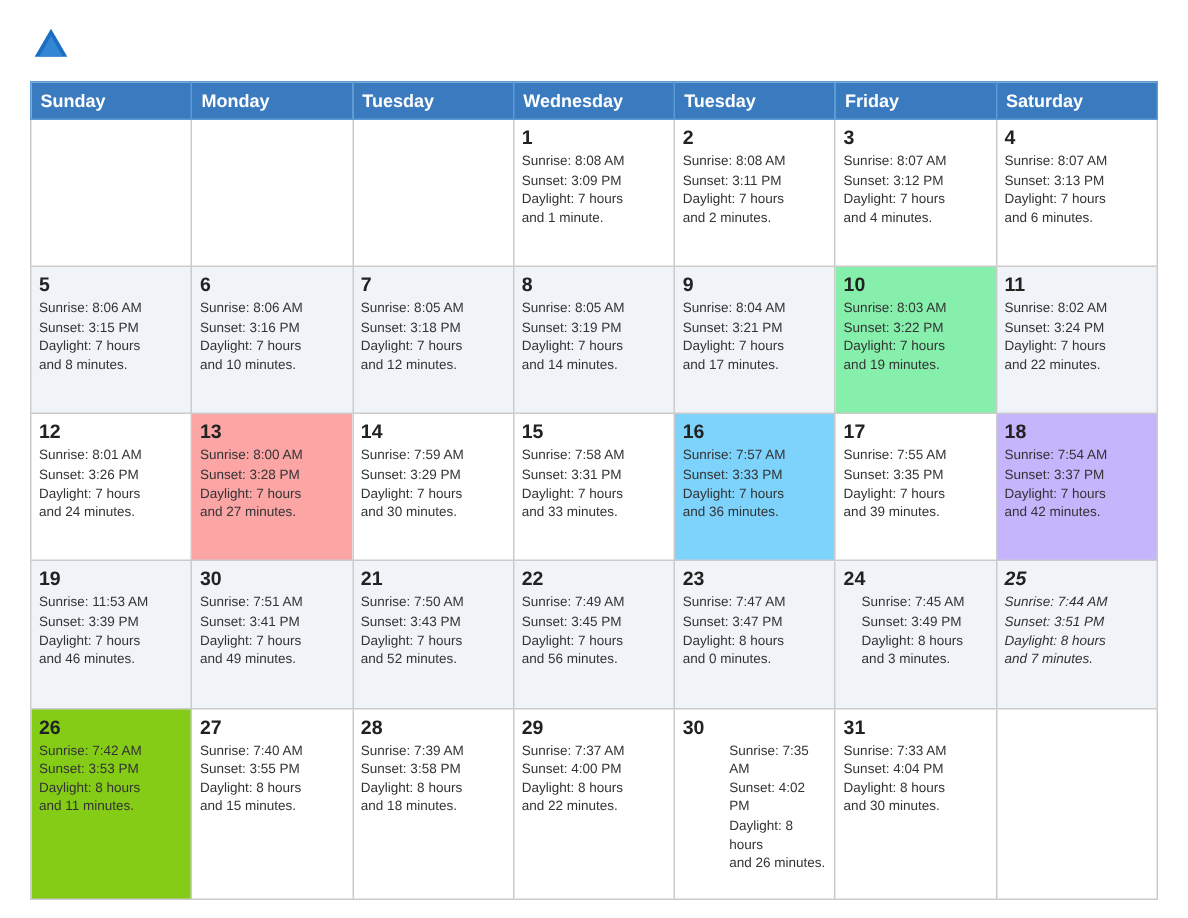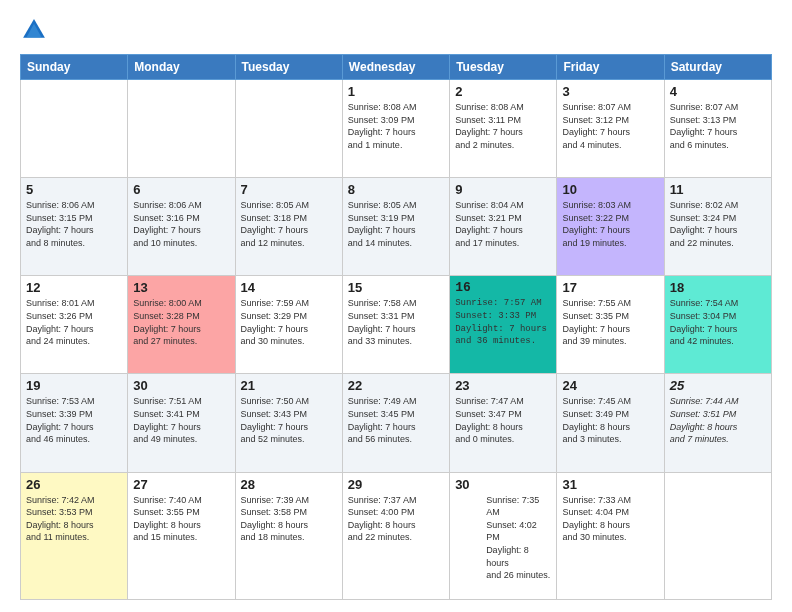--- a/index.html
+++ b/index.html
@@ -198,21 +198,21 @@
 Daylight: 7 hours
 and 14 minutes.</div>
           </td>
           <td style="background-color: rgb(240, 244, 248);">
             <div class="day-number">9</div>
             <div class="day-info" style="white-space: pre-line;">Sunrise: 8:04 AM
 Sunset: 3:21 PM
 Daylight: 7 hours
 and 17 minutes.</div>
           </td>
-          <td style="background-color: #c4b5fd;">
+          <td style="background-color: #86efac;">
             <div class="day-number">10</div>
             <div class="day-info" style="white-space: pre-line;">Sunrise: 8:03 AM
 Sunset: 3:22 PM
 Daylight: 7 hours
 and 19 minutes.</div>
           </td>
           <td style="background-color: rgb(240, 244, 248);">
             <div class="day-number">11</div>
             <div class="day-info" style="white-space: pre-line;">Sunrise: 8:02 AM
 Sunset: 3:24 PM
@@ -242,46 +242,46 @@
 Daylight: 7 hours
 and 30 minutes.</div>
           </td>
           <td style="background-color: rgb(255, 255, 255);">
             <div class="day-number">15</div>
             <div class="day-info" style="white-space: pre-line;">Sunrise: 7:58 AM
 Sunset: 3:31 PM
 Daylight: 7 hours
 and 33 minutes.</div>
           </td>
-          <td style="background-color: #14b8a6; font-family: Liberation Mono, monospace;">
+          <td style="background-color: #7dd3fc;">
             <div class="day-number">16</div>
             <div class="day-info" style="white-space: pre-line;">Sunrise: 7:57 AM
 Sunset: 3:33 PM
 Daylight: 7 hours
 and 36 minutes.</div>
           </td>
           <td style="background-color: rgb(255, 255, 255);">
             <div class="day-number">17</div>
             <div class="day-info" style="white-space: pre-line;">Sunrise: 7:55 AM
 Sunset: 3:35 PM
 Daylight: 7 hours
 and 39 minutes.</div>
           </td>
-          <td style="background-color: #5eead4;">
+          <td style="background-color: #c4b5fd;">
             <div class="day-number">18</div>
             <div class="day-info" style="white-space: pre-line;">Sunrise: 7:54 AM
-Sunset: 3:04 PM
+Sunset: 3:37 PM
 Daylight: 7 hours
 and 42 minutes.</div>
           </td>
         </tr>
         <tr>
           <td style="background-color: rgb(240, 244, 248);">
             <div class="day-number">19</div>
-            <div class="day-info" style="white-space: pre-line;">Sunrise: 7:53 AM
+            <div class="day-info" style="white-space: pre-line;">Sunrise: 11:53 AM
 Sunset: 3:39 PM
 Daylight: 7 hours
 and 46 minutes.</div>
           </td>
           <td style="background-color: rgb(240, 244, 248);">
             <div class="day-number">30</div>
             <div class="day-info" style="white-space: pre-line;">Sunrise: 7:51 AM
 Sunset: 3:41 PM
 Daylight: 7 hours
 and 49 minutes.</div>
@@ -302,35 +302,35 @@
           </td>
           <td style="background-color: rgb(240, 244, 248);">
             <div class="day-number">23</div>
             <div class="day-info" style="white-space: pre-line;">Sunrise: 7:47 AM
 Sunset: 3:47 PM
 Daylight: 8 hours
 and 0 minutes.</div>
           </td>
           <td style="background-color: rgb(240, 244, 248);">
             <div class="day-number">24</div>
-            <div class="day-info" style="white-space: pre-line;">Sunrise: 7:45 AM
+            <div class="day-info" style="white-space: pre-line; margin-left: 12px;">Sunrise: 7:45 AM
 Sunset: 3:49 PM
 Daylight: 8 hours
 and 3 minutes.</div>
           </td>
           <td style="background-color: rgb(240, 244, 248); font-style: italic;">
             <div class="day-number">25</div>
             <div class="day-info" style="white-space: pre-line;">Sunrise: 7:44 AM
 Sunset: 3:51 PM
 Daylight: 8 hours
 and 7 minutes.</div>
           </td>
         </tr>
         <tr>
-          <td style="background-color: #fef9c3;">
+          <td style="background-color: #84cc16;">
             <div class="day-number">26</div>
             <div class="day-info" style="white-space: pre-line;">Sunrise: 7:42 AM
 Sunset: 3:53 PM
 Daylight: 8 hours
 and 11 minutes.</div>
           </td>
           <td style="background-color: rgb(255, 255, 255);">
             <div class="day-number">27</div>
             <div class="day-info" style="white-space: pre-line;">Sunrise: 7:40 AM
 Sunset: 3:55 PM

